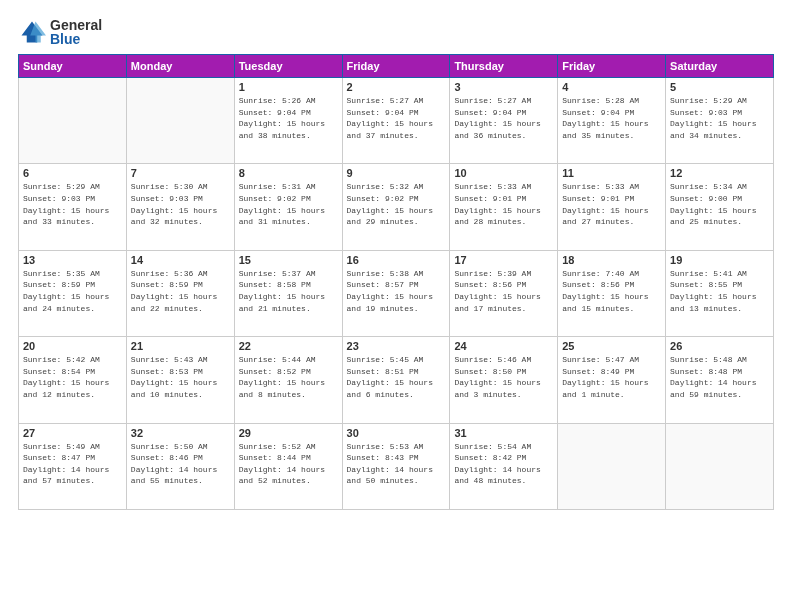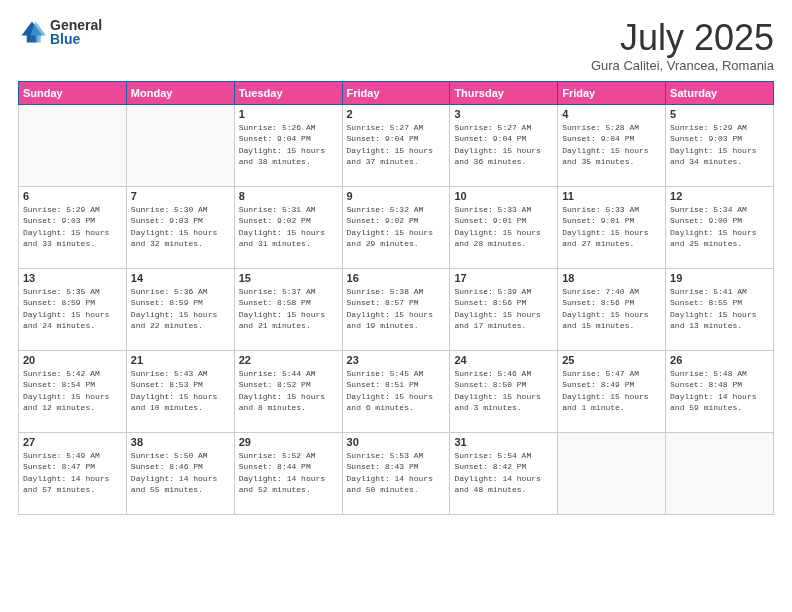--- a/index.html
+++ b/index.html
@@ -61,21 +61,21 @@
       color: #555;
     }
     .calendar {
       flex: 1;
       border: 1px solid #ccc;
       border-collapse: collapse;
       width: 100%;
       table-layout: fixed;
     }
     .calendar th {
-      background: #ec4899;
+      background: #a21caf;
       color: #fff;
       font-size: 11px;
       padding: 5px 4px;
       text-align: left;
       border: 1px solid #1a5fa8;
       font-weight: bold;
     }
     .calendar td {
       border: 1px solid #ccc;
       vertical-align: top;
@@ -113,24 +113,20 @@
   <div class="header">
     <div class="logo">
       <svg class="logo-icon" viewBox="0 0 32 32">
         <polygon points="16,4 28,20 22,20 22,28 10,28 10,20 4,20" fill="#1a5fa8"></polygon>
         <polygon points="20,4 32,20 26,20 26,28 20,28 20,20 14,20" fill="#4a9fd4" opacity="0.7"></polygon>
       </svg>
       <div class="logo-text">
         <span class="logo-general">General</span>
         <span class="logo-blue">Blue</span>
       </div>
-    </div>
-    <div class="title-section">
-      <div class="main-title">July 2025</div>
-      <div class="subtitle">Gura Calitei, Vrancea, Romania</div>
     </div>
   </div>
 
   <table class="calendar">
     <thead>
       <tr>
         <th>Sunday</th>
         <th>Monday</th>
         <th>Tuesday</th>
         <th>Friday</th>
@@ -334,21 +330,21 @@
         </tr>
         <tr>
           <td>
             <span class="day-num">27</span>
             <div class="day-info">Sunrise: 5:49 AM
 Sunset: 8:47 PM
 Daylight: 14 hours
 and 57 minutes.</div>
           </td>
           <td>
-            <span class="day-num">38</span>
+            <span class="day-num">32</span>
             <div class="day-info">Sunrise: 5:50 AM
 Sunset: 8:46 PM
 Daylight: 14 hours
 and 55 minutes.</div>
           </td>
           <td>
             <span class="day-num">29</span>
             <div class="day-info">Sunrise: 5:52 AM
 Sunset: 8:44 PM
 Daylight: 14 hours

